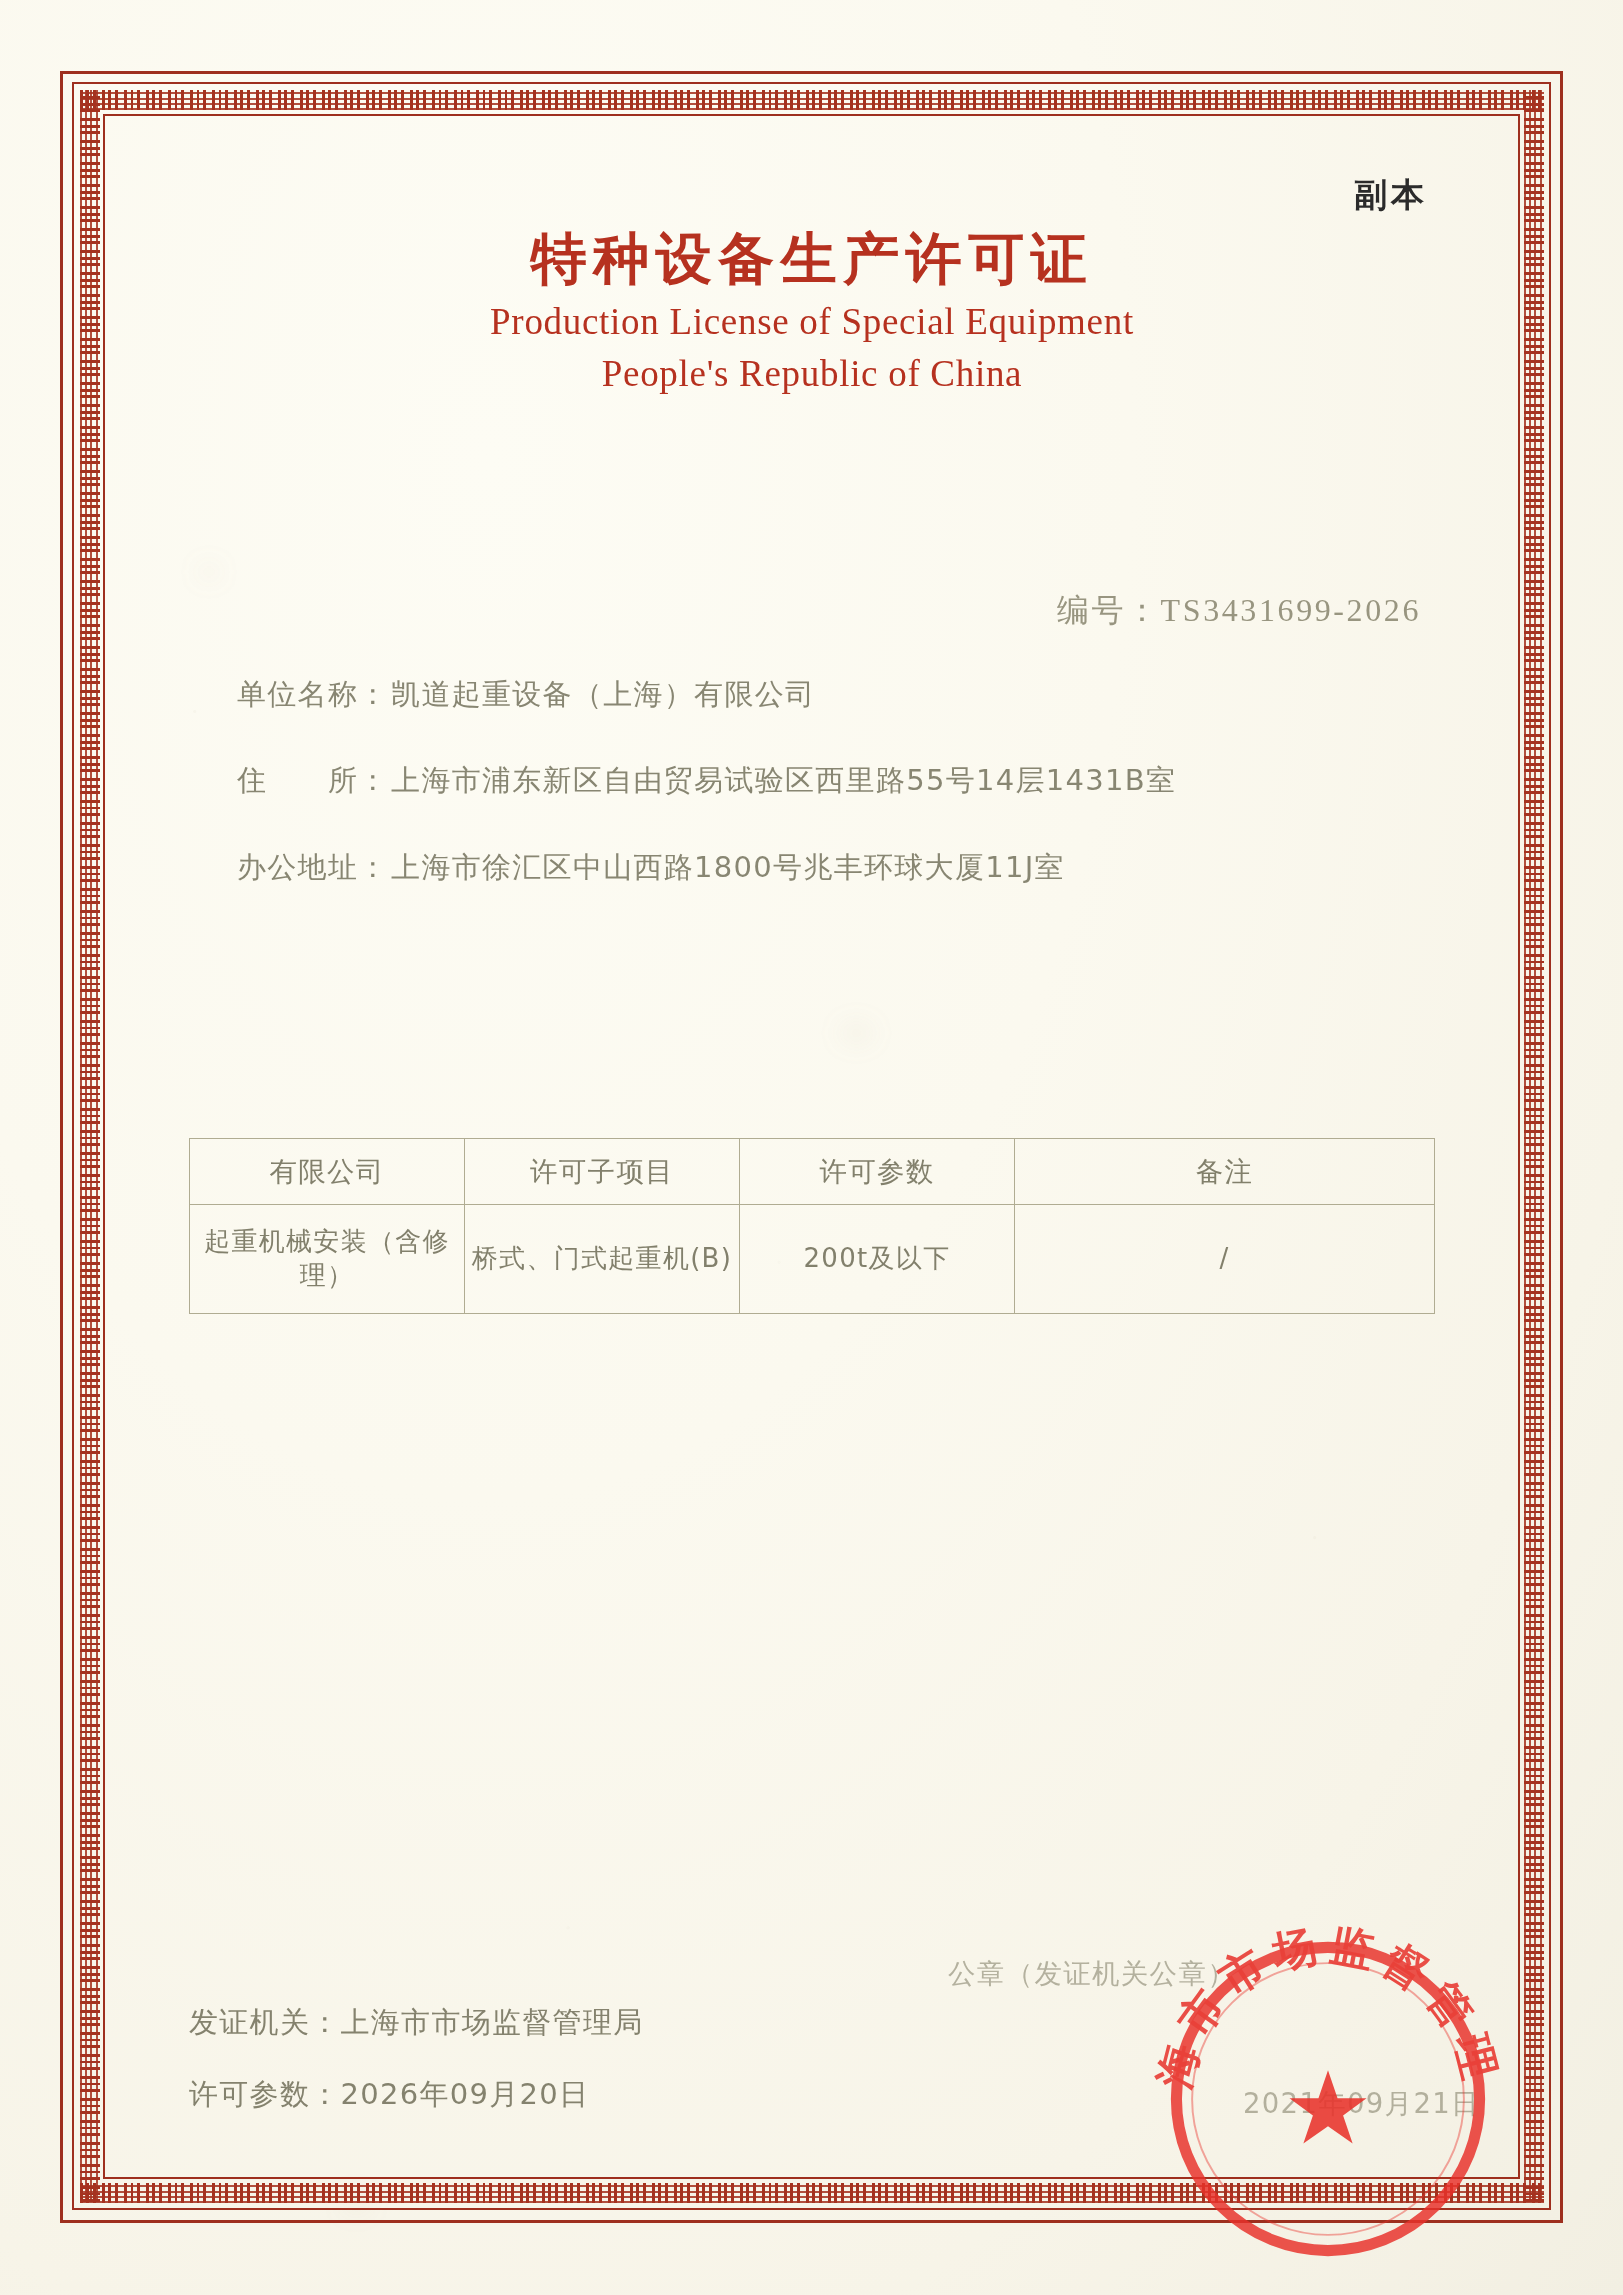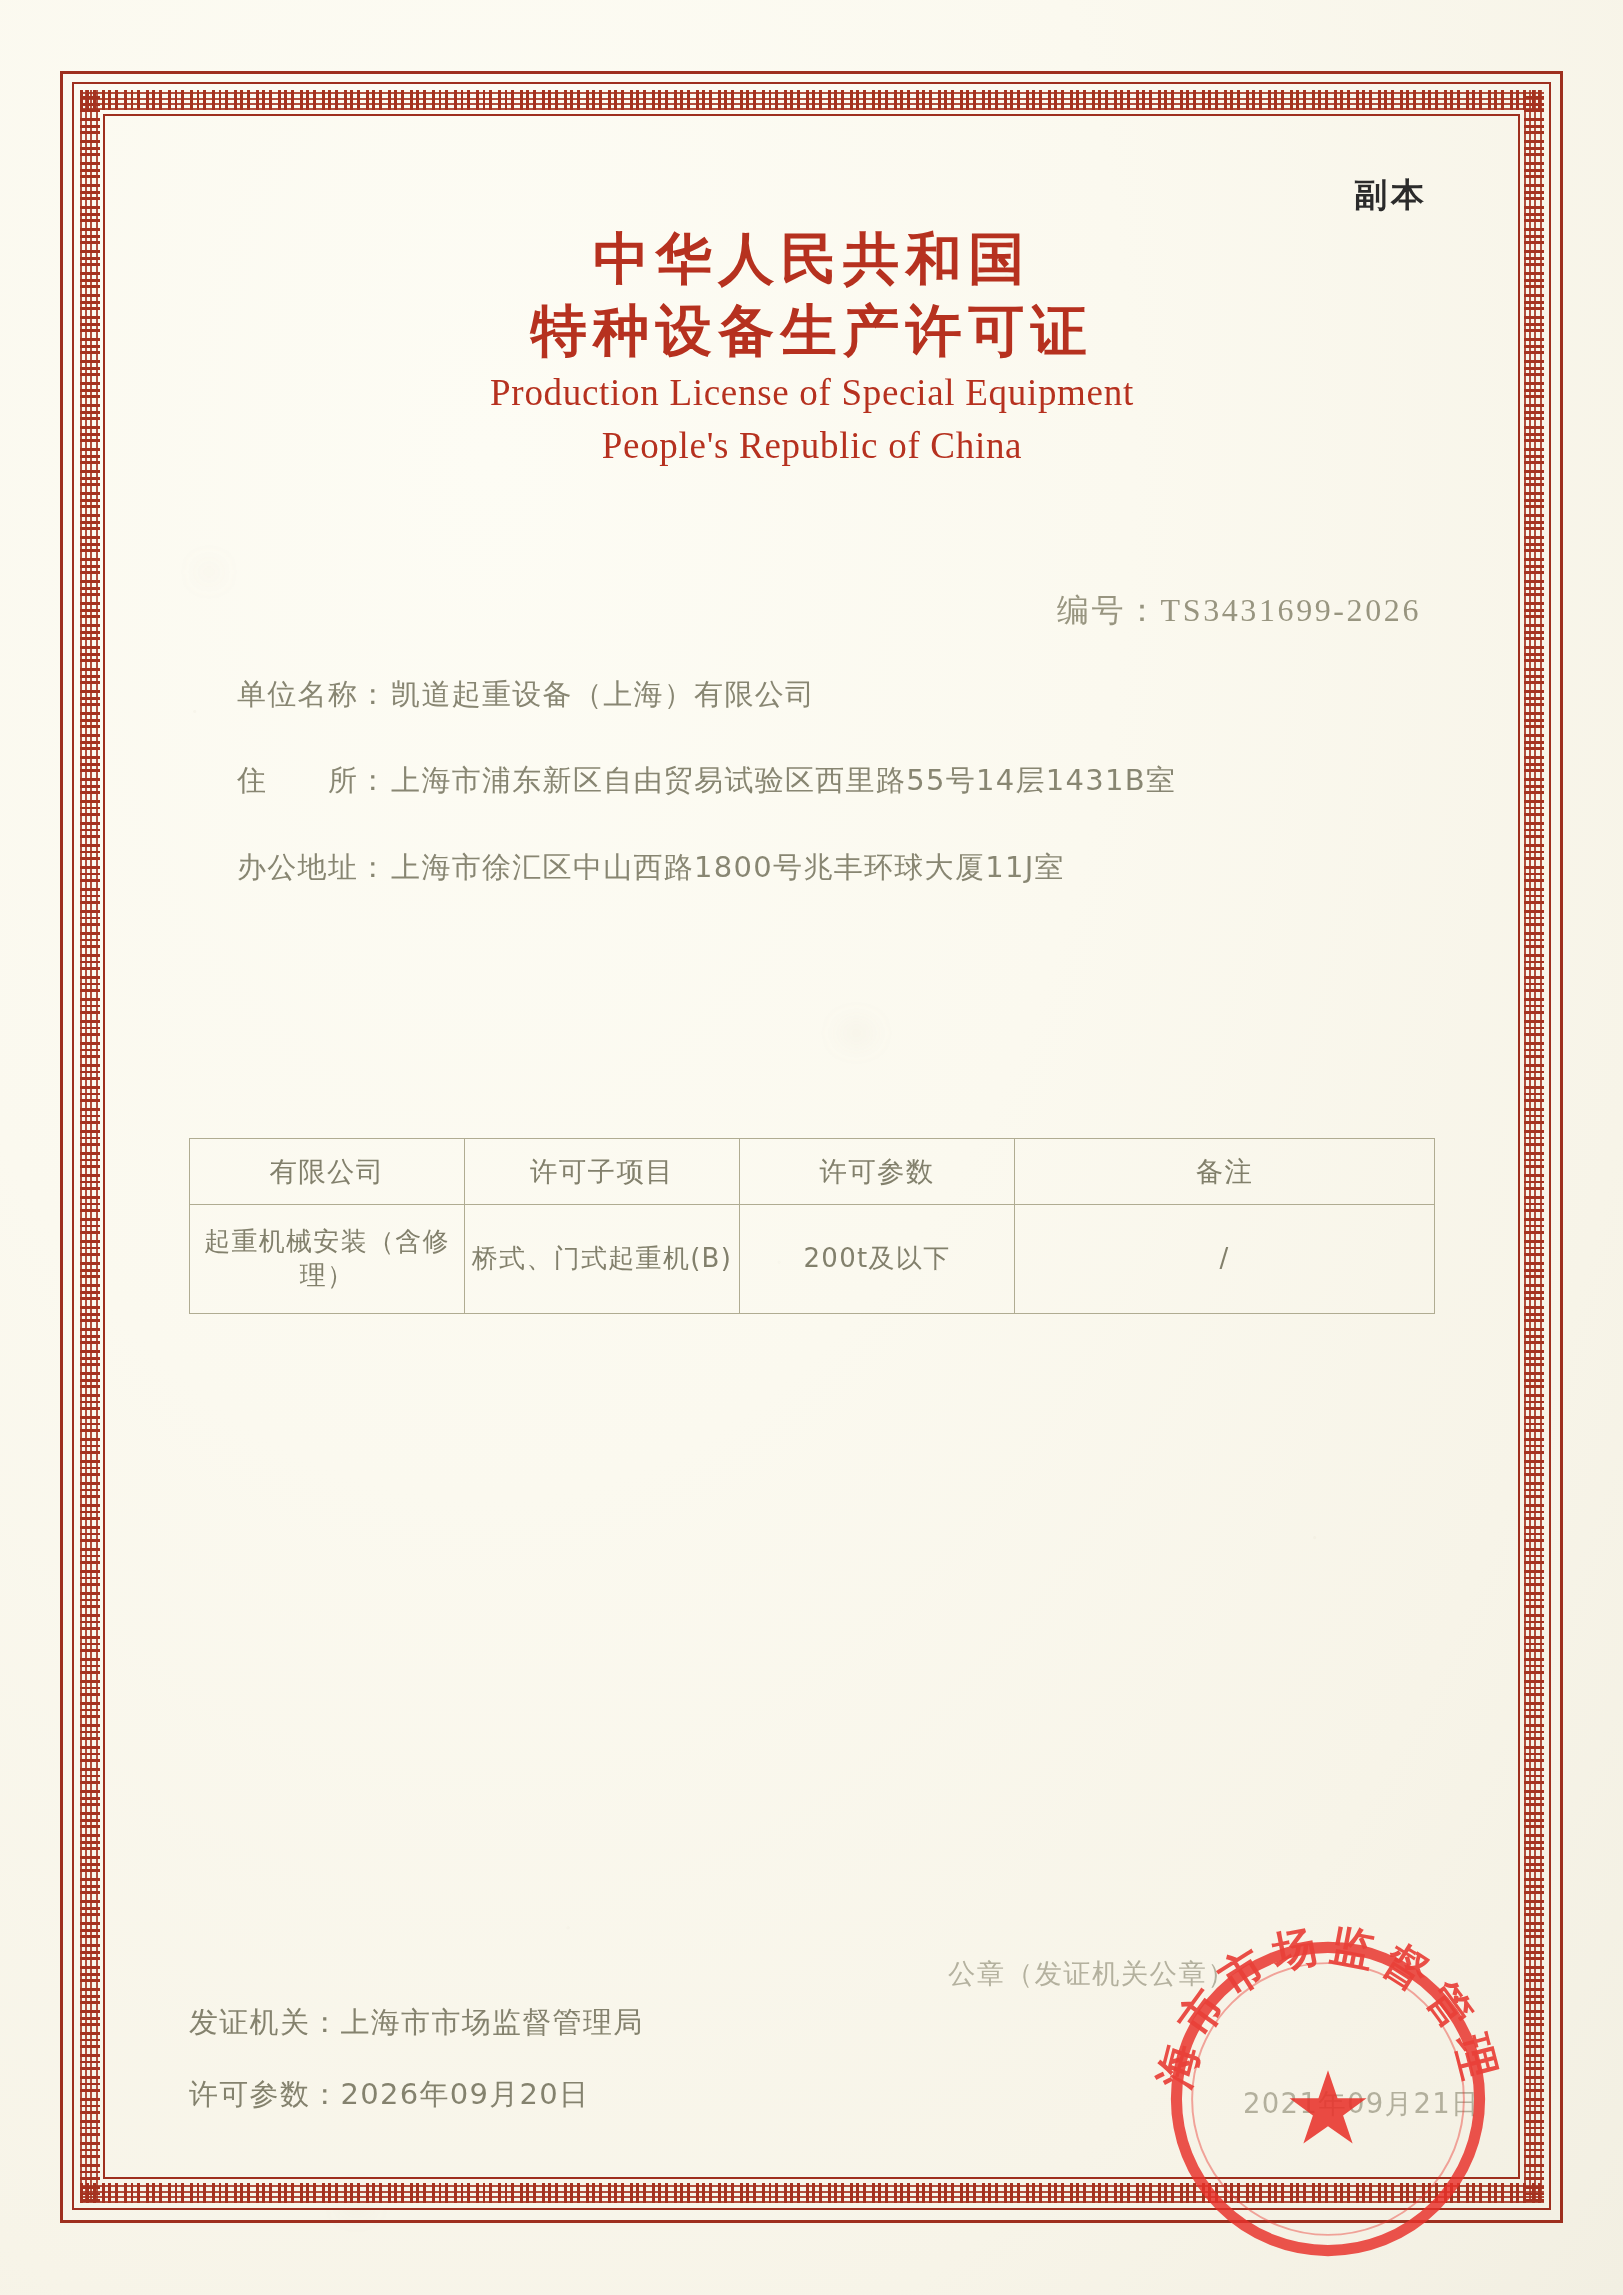--- a/index.html
+++ b/index.html
@@ -288,21 +288,20 @@
   <div class="border-key-bottom"></div>
   <div class="border-key-left"></div>
   <div class="border-key-right"></div>
   <div class="border-inner"></div>
 
   <div class="content">
 
     <div class="copy-mark">副本</div>
 
     <div class="title-block">
-      <div class="title-cn1">中华人民共和国</div>
       <div class="title-cn2">特种设备生产许可证</div>
       <div class="title-en1">Production License of Special Equipment</div>
       <div class="title-en2">People's Republic of China</div>
     </div>
 
     <div class="serial">
       <span>编号：</span><span>TS3431699-2026</span>
     </div>
 
     <div class="field f-name">

